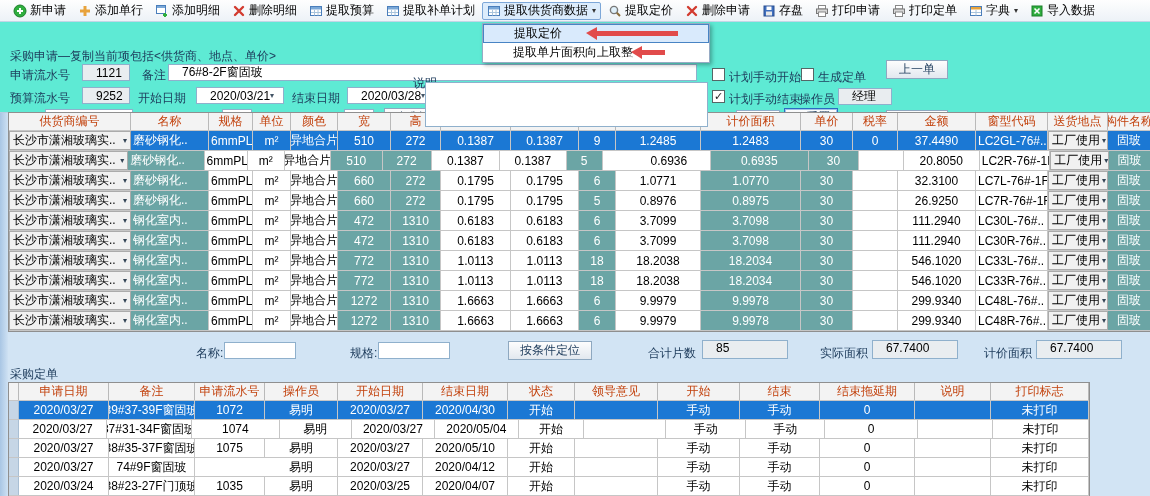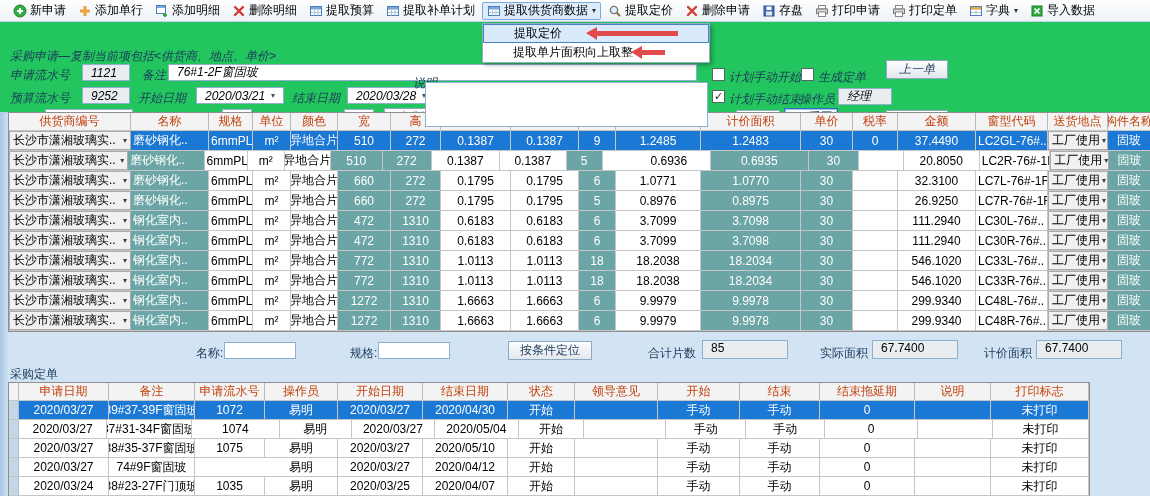--- a/index.html
+++ b/index.html
@@ -6,23 +6,23 @@
   #app{position:relative;width:1150px;height:496px;background:#d2e4f4;overflow:hidden;font-size:12px;color:#000;}
   
   #toolbar{position:absolute;left:0;top:0;width:1150px;height:22px;background:linear-gradient(#fefefe,#edf2f7);
     border-bottom:1px solid #c3d5e6;display:flex;align-items:center;padding-left:8px;gap:2px;box-sizing:border-box;}
   .titem{display:flex;align-items:center;gap:3px;padding:1px 4px;height:18px;white-space:nowrap;cursor:default;box-sizing:border-box;border:1px solid transparent;}
   .titem.pressed{background:#dcecfc;border:1px solid #7da7d8;border-radius:2px;}
   .ticon{width:14px;height:14px;display:inline-block}
   .ticon svg{display:block}
   .caret{font-size:8px;color:#333;margin-left:1px}
   
-  #form-panel{position:absolute;left:0;top:22px;width:1150px;height:90px;background:#22c55e;border-bottom:1px solid #b7cde2;font-style:italic;}
+  #form-panel{position:absolute;left:0;top:22px;width:1150px;height:90px;background:#5eead4;border-bottom:1px solid #b7cde2;}
   .flabel{position:absolute;color:#1c3a5a;white-space:nowrap;}
-  .fbox{position:absolute;background:#fff;border:1px solid #8fb0cc;box-sizing:border-box;padding:0 8px;display:flex;align-items:center;overflow:hidden;white-space:nowrap;}
+  .fbox{position:absolute;background:#fff;border:1px solid #8fb0cc;box-sizing:border-box;padding:0 13px;display:flex;align-items:center;overflow:hidden;white-space:nowrap;}
   .fbox.gray{background:#e9edf0;}
   .fcombo .dd{margin-left:auto;font-size:8px;color:#456;}
   .btn{position:absolute;background:linear-gradient(#fdfdfd,#e2e8ef);border:1px solid #8ea8c0;box-sizing:border-box;display:flex;align-items:center;justify-content:center;gap:3px;color:#1c3a5a;cursor:default;}
   .btn.focus{border:1px solid #2a6cc0;box-shadow:0 0 0 1px #9cc2ea inset;}
   .cbox{position:absolute;width:13px;height:13px;background:#fff;border:1px solid #566;box-sizing:border-box;font-size:11px;line-height:11px;text-align:center;color:#222;}
   #desc-box{position:absolute;left:425px;top:60px;width:283px;height:45px;background:#fff;border:1px solid #8fb0cc;z-index:2;box-sizing:border-box;}
   
   #dropdown-menu{position:absolute;left:398px;top:23px;width:226px;background:#fff;border:1px solid #96abc4;box-shadow:2px 2px 4px rgba(0,0,0,.3);z-index:30;}
   .mitem{position:relative;height:19px;display:flex;align-items:center;padding-left:30px;box-sizing:border-box;white-space:nowrap;}
   .mitem.hl{background:#d9eafc;border:1px solid #4884c4;}
@@ -183,21 +183,21 @@
         <span>导入数据</span>
       </span>
     </div>
 
   <div id="form-panel">
     <div class="flabel" style="left:10px;top:26px">采购申请—复制当前项包括&lt;供货商、地点、单价&gt;</div>
 
     <div class="flabel" style="left:10px;top:45px">申请流水号</div>
     <div class="fbox gray" style="left:82px;top:42px;width:48px;height:17px">1121</div>
     <div class="flabel" style="left:142px;top:45px">备注</div>
-    <div class="fbox" style="left:168px;top:42px;width:529px;height:17px">76#1-2F窗固玻</div>
+    <div class="fbox" style="left:168px;top:42px;width:529px;height:17px">76#8-2F窗固玻</div>
 
     <div class="flabel" style="left:10px;top:68px">预算流水号</div>
     <div class="fbox gray" style="left:82px;top:65px;width:48px;height:17px">9252</div>
     <div class="flabel" style="left:138px;top:68px">开始日期</div>
     <div class="fbox fcombo" style="left:196px;top:65px;width:88px;height:17px">
         <span>2020/03/21</span>
         <span class="dd">▾</span>
       </div>
     <div class="flabel" style="left:292px;top:68px">结束日期</div>
     <div class="fbox fcombo" style="left:347px;top:65px;width:88px;height:17px">

